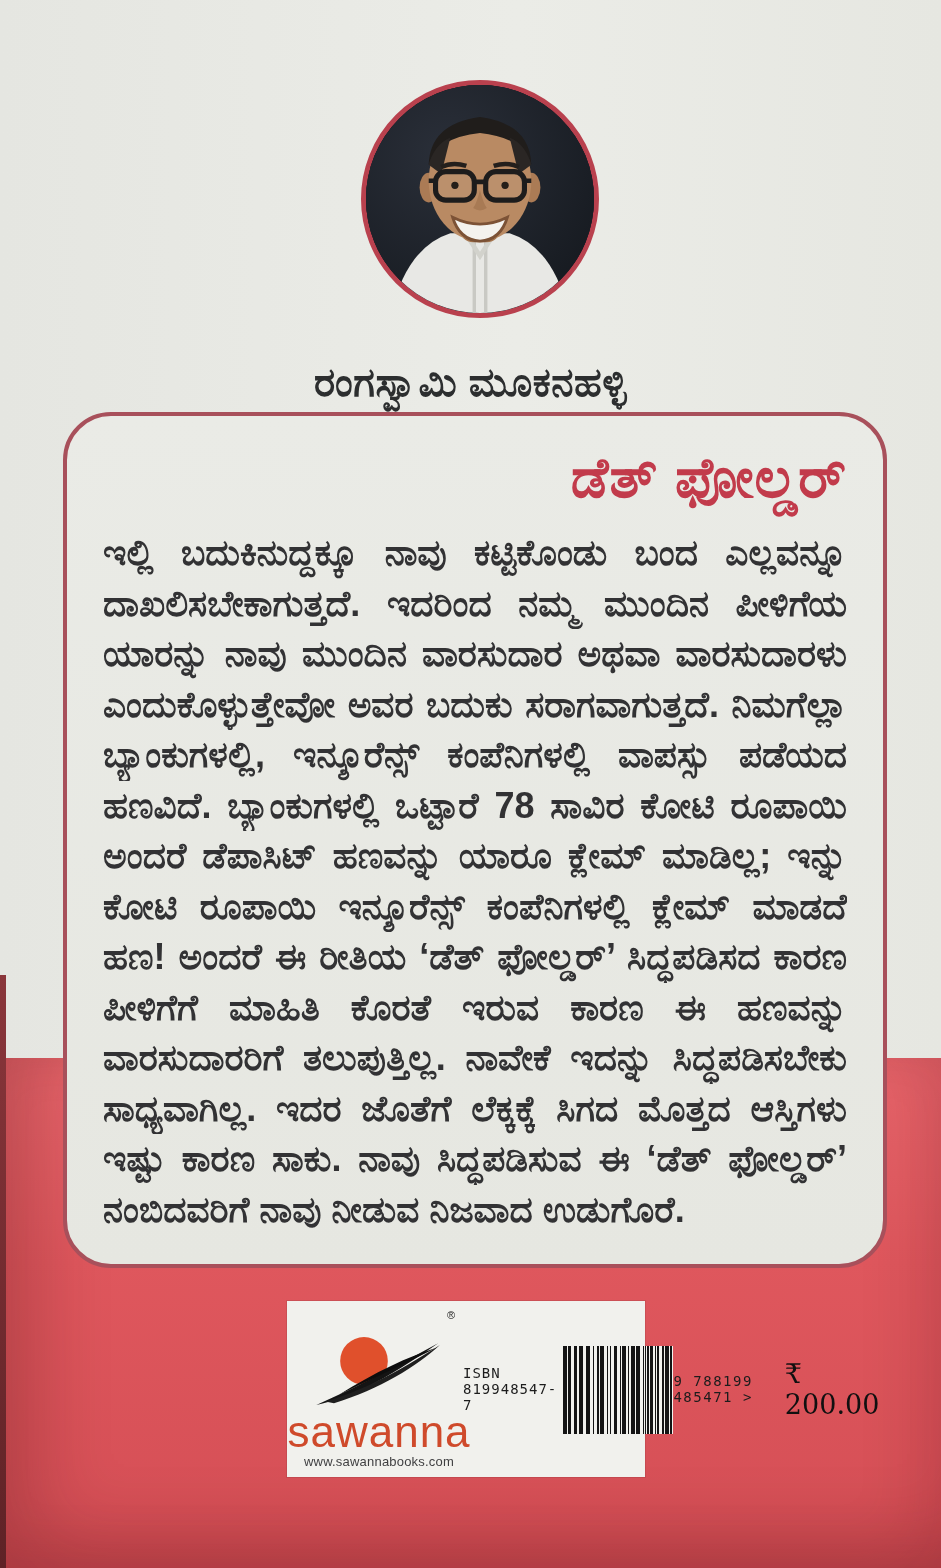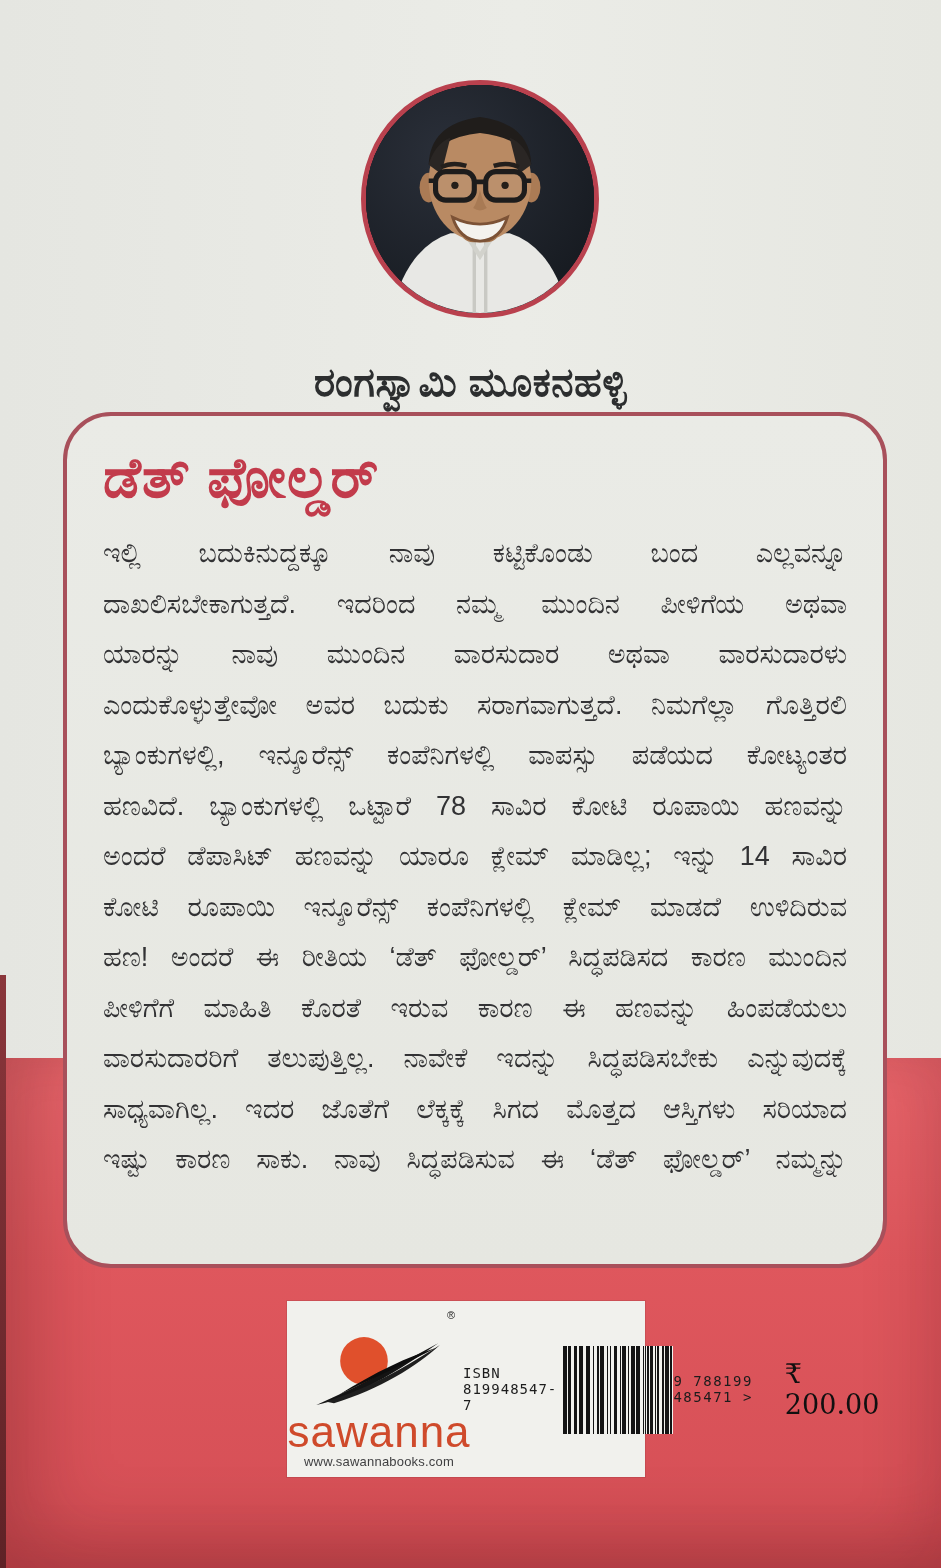--- a/index.html
+++ b/index.html
@@ -34,27 +34,27 @@
     font-size:40px;font-weight:700;color:#2c2e2f;letter-spacing:.5px;margin-top:14px;
   }
   
   .syn-box{
     position:absolute;left:63px;top:412px;width:824px;height:856px;
     box-sizing:border-box;border:4px solid #a8505b;border-radius:48px;
     background:linear-gradient(180deg,#eaebe6,#e6e7e1);
     padding:30px 36px 0 36px;
   }
   .title{
-    margin:0 0 18px 0;text-align:left;
+    margin:0 0 18px 0;text-align:right;
     font-size:56px;font-weight:700;color:#c23b4b;letter-spacing:1px;
     line-height:1.15;
   }
   .syn-line{
     height:50.5px;line-height:50.5px;overflow:hidden;
-    font-size:27px;font-weight:400;color:#323234;
+    font-size:36px;font-weight:700;color:#323234;
     text-align:justify;text-align-last:justify;
   }
   .syn-line.last{text-align-last:left;}
   
   .panel{
     position:absolute;left:287px;top:1301px;width:358px;height:176px;
     background:#f1f1ed;box-shadow:0 0 0 1px rgba(0,0,0,.08);
     display:flex;box-sizing:border-box;padding:6px 8px 8px 8px;
   }
   .logo-col{width:168px;position:relative;display:flex;flex-direction:column;align-items:center;justify-content:flex-end;}
@@ -140,20 +140,21 @@
     <div class="syn-line">ಎಂದುಕೊಳ್ಳುತ್ತೇವೋ ಅವರ ಬದುಕು ಸರಾಗವಾಗುತ್ತದೆ. ನಿಮಗೆಲ್ಲಾ ಗೊತ್ತಿರಲಿ</div>
     <div class="syn-line">ಬ್ಯಾಂಕುಗಳಲ್ಲಿ, ಇನ್ಶೂರೆನ್ಸ್ ಕಂಪೆನಿಗಳಲ್ಲಿ ವಾಪಸ್ಸು ಪಡೆಯದ ಕೋಟ್ಯಂತರ</div>
     <div class="syn-line">ಹಣವಿದೆ. ಬ್ಯಾಂಕುಗಳಲ್ಲಿ ಒಟ್ಟಾರೆ 78 ಸಾವಿರ ಕೋಟಿ ರೂಪಾಯಿ ಹಣವನ್ನು</div>
     <div class="syn-line">ಅಂದರೆ ಡೆಪಾಸಿಟ್ ಹಣವನ್ನು ಯಾರೂ ಕ್ಲೇಮ್ ಮಾಡಿಲ್ಲ; ಇನ್ನು 14 ಸಾವಿರ</div>
     <div class="syn-line">ಕೋಟಿ ರೂಪಾಯಿ ಇನ್ಶೂರೆನ್ಸ್ ಕಂಪೆನಿಗಳಲ್ಲಿ ಕ್ಲೇಮ್ ಮಾಡದೆ ಉಳಿದಿರುವ</div>
     <div class="syn-line">ಹಣ! ಅಂದರೆ ಈ ರೀತಿಯ ‘ಡೆತ್ ಫೋಲ್ಡರ್’ ಸಿದ್ಧಪಡಿಸದ ಕಾರಣ ಮುಂದಿನ</div>
     <div class="syn-line">ಪೀಳಿಗೆಗೆ ಮಾಹಿತಿ ಕೊರತೆ ಇರುವ ಕಾರಣ ಈ ಹಣವನ್ನು ಹಿಂಪಡೆಯಲು</div>
     <div class="syn-line">ವಾರಸುದಾರರಿಗೆ ತಲುಪುತ್ತಿಲ್ಲ. ನಾವೇಕೆ ಇದನ್ನು ಸಿದ್ಧಪಡಿಸಬೇಕು ಎನ್ನುವುದಕ್ಕೆ</div>
     <div class="syn-line">ಸಾಧ್ಯವಾಗಿಲ್ಲ. ಇದರ ಜೊತೆಗೆ ಲೆಕ್ಕಕ್ಕೆ ಸಿಗದ ಮೊತ್ತದ ಆಸ್ತಿಗಳು ಸರಿಯಾದ</div>
     <div class="syn-line">ಇಷ್ಟು ಕಾರಣ ಸಾಕು. ನಾವು ಸಿದ್ಧಪಡಿಸುವ ಈ ‘ಡೆತ್ ಫೋಲ್ಡರ್’ ನಮ್ಮನ್ನು</div>
+    <div class="syn-line last">ನಂಬಿದವರಿಗೆ ನಾವು ನೀಡುವ ನಿಜವಾದ ಉಡುಗೊರೆ.</div>
   </div>
 </div>
 
 <div class="panel">
   <div class="logo-col">
     <span class="reg-mark">®</span>
     <svg class="logo-art" viewBox="0 0 170 100">
       <circle cx="68" cy="42" r="27" fill="#e0502c"></circle>
       <path d="M14,92 C52,84 92,64 152,22 C112,44 68,68 14,92 Z" fill="#141414"></path>
       <path d="M24,88 C66,76 104,56 154,24 C128,48 86,74 34,90 Z" fill="#1f1f1f"></path>

